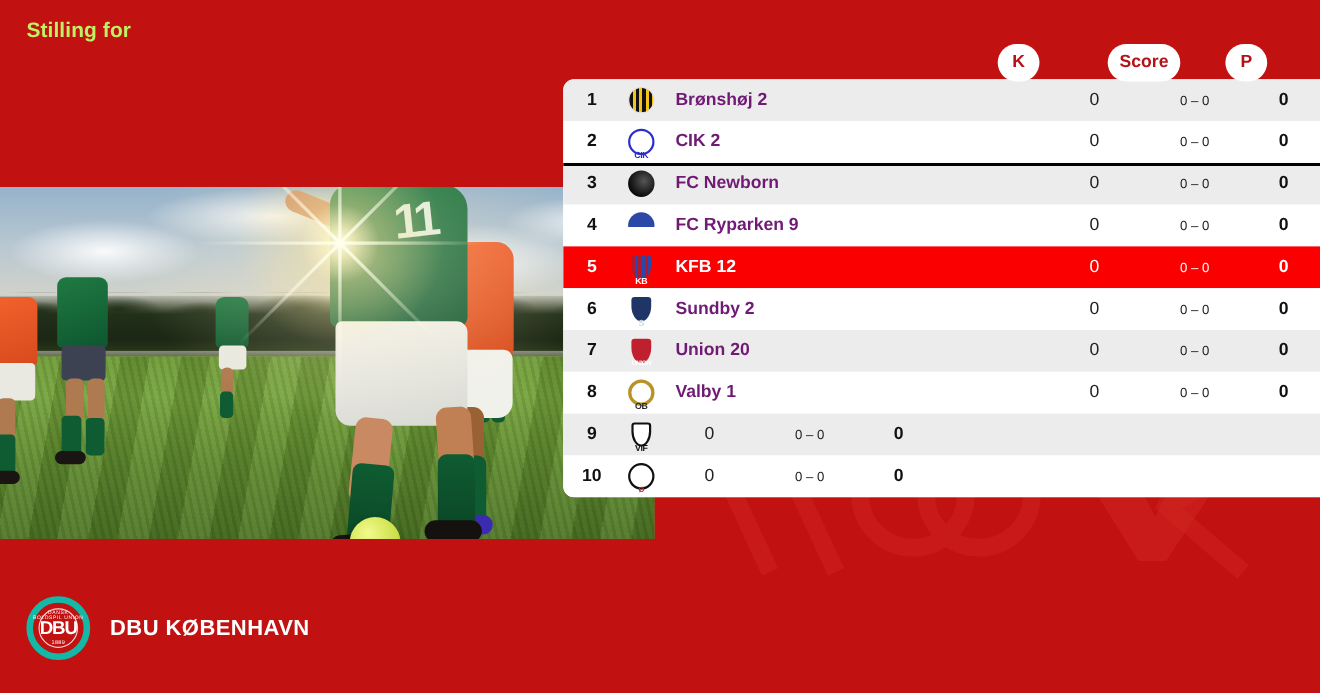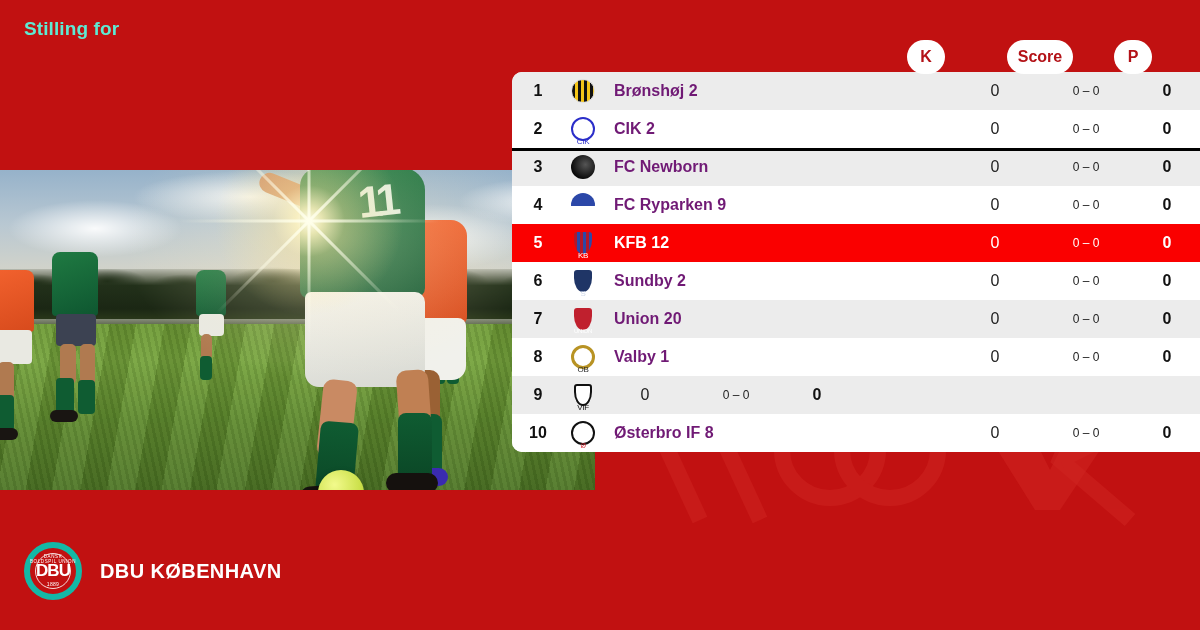--- a/index.html
+++ b/index.html
@@ -16,21 +16,21 @@
     position:absolute; left:0; top:400px; width:1200px; height:150px;
     overflow:hidden; pointer-events:none;
   }
   .watermark svg { display:block; }
 
   
   .title-block {
     position:absolute; left:24px; top:18px; width:470px; z-index:6;
   }
   .kicker {
-    color:#5eead4; font-size:19px; font-weight:bold; letter-spacing:.1px;
+    color:#bef264; font-size:19px; font-weight:bold; letter-spacing:.1px;
     line-height:1.2; margin-bottom:7px;
   }
   .headline {
     color:#fff; font-size:34px; font-weight:bold; line-height:1.16;
     letter-spacing:-.3px;
   }
 
   
   .photo {
     position:absolute; left:0; top:170px; width:595px; height:320px;
@@ -212,21 +212,21 @@
 
   
   .crest { width:24px; height:24px; position:relative; }
   .crest .disc { position:absolute; inset:0; border-radius:50%; }
   .crest .shield {
     position:absolute; left:3px; top:1px; width:18px; height:22px;
     border-radius:3px 3px 9px 9px/3px 3px 14px 14px;
   }
   .crest .lbl {
     position:absolute; inset:0; display:flex; align-items:center; justify-content:center;
-    font-size:8px; font-weight:normal; letter-spacing:-.3px;margin-top:24px;
+    font-size:8px; font-weight:bold; letter-spacing:-.3px;margin-top:24px;
   }
 
   
   .footer { position:absolute; left:24px; top:542px; display:flex; align-items:center; gap:18px; z-index:6; }
   .dbu-emblem {
     width:58px; height:58px; border-radius:50%;
     border:6px solid #14b8a6; position:relative;
     display:flex; align-items:center; justify-content:center;
   }
   .dbu-emblem:before {
@@ -455,21 +455,20 @@
       <div class="c-p">0</div>
     </div>
     <div class="trow">
       <div class="c-rank">10</div>
       <div class="c-logo">
         <span class="crest">
           <span class="disc" style="background:#fff;border:2px solid #111;"></span>
           <span class="lbl" style="color:#d21f2a;font-size:7px;">Ø</span>
         </span>
       </div>
-      <div class="c-team">Østerbro IF 8</div>
       <div class="c-k">0</div>
       <div class="c-score">0 – 0</div>
       <div class="c-p">0</div>
     </div>
   </div>
 
 <div class="footer">
   <div class="dbu-emblem">
     <div class="arc-t">DANSK BOLDSPIL UNION</div>
     <div class="mark">DBU</div>

